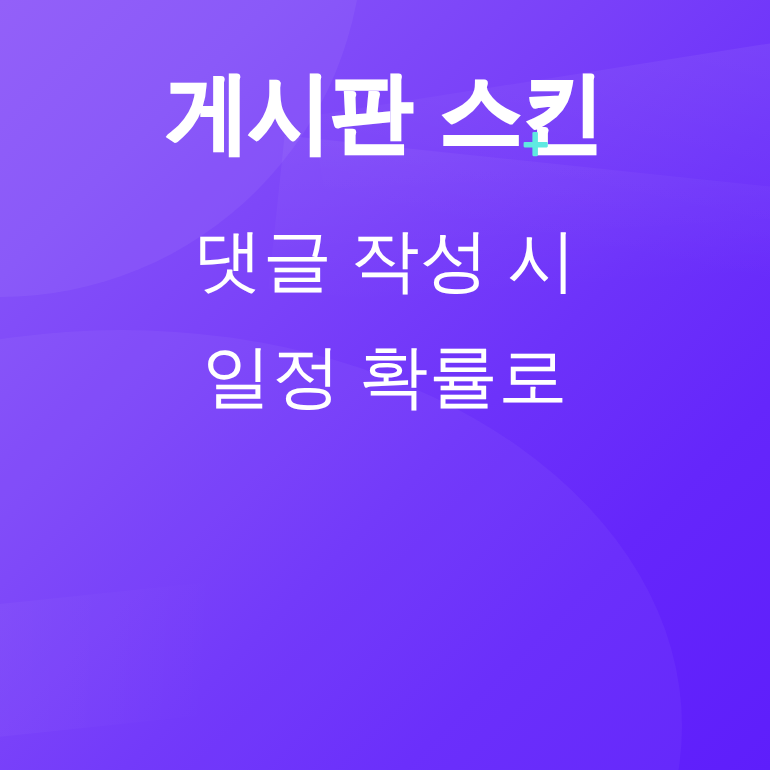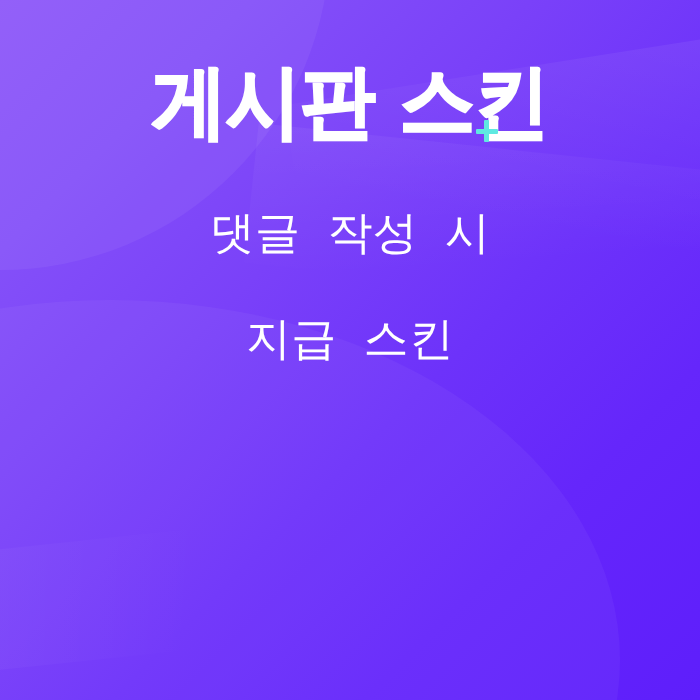--- a/index.html
+++ b/index.html
@@ -147,23 +147,23 @@
 
   .body-block {
     margin-top: 42px;
     display: flex;
     flex-direction: column;
     align-items: center;
     gap: 0;
   }
 
   .body-line {
-    font-family: Liberation Mono, monospace;
+    font-family: Liberation Serif, serif;
     font-weight: 400;
-    font-size: 45px;
+    font-size: 63px;
     line-height: 106px;
     letter-spacing: 0.005em;
     color: #ffffff;
     white-space: nowrap;
     text-align: center;
   }
 </style>
 </head>
 <body>
 
@@ -177,17 +177,17 @@
 
   <div class="content">
 
     <div class="headline-wrap">
       <div class="headline">게시판 스킨</div>
       <span class="sparkle"></span>
     </div>
 
     <div class="body-block">
       <div class="body-line">댓글 작성 시</div>
-      <div class="body-line">지급 스킨</div>
+      <div class="body-line">일정 확률로</div>
     </div>
 
   </div>
 </div>
 
 </body></html>

